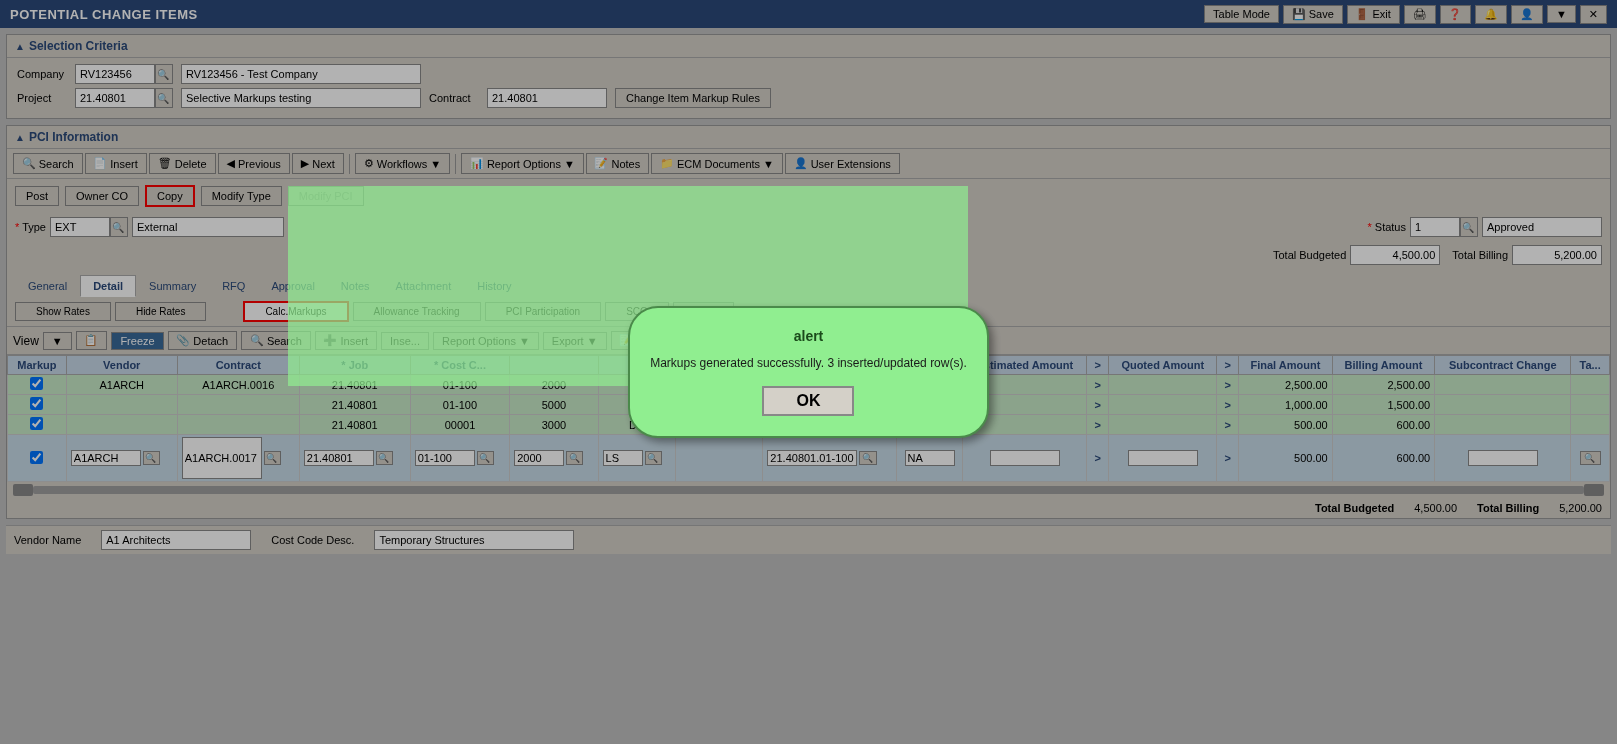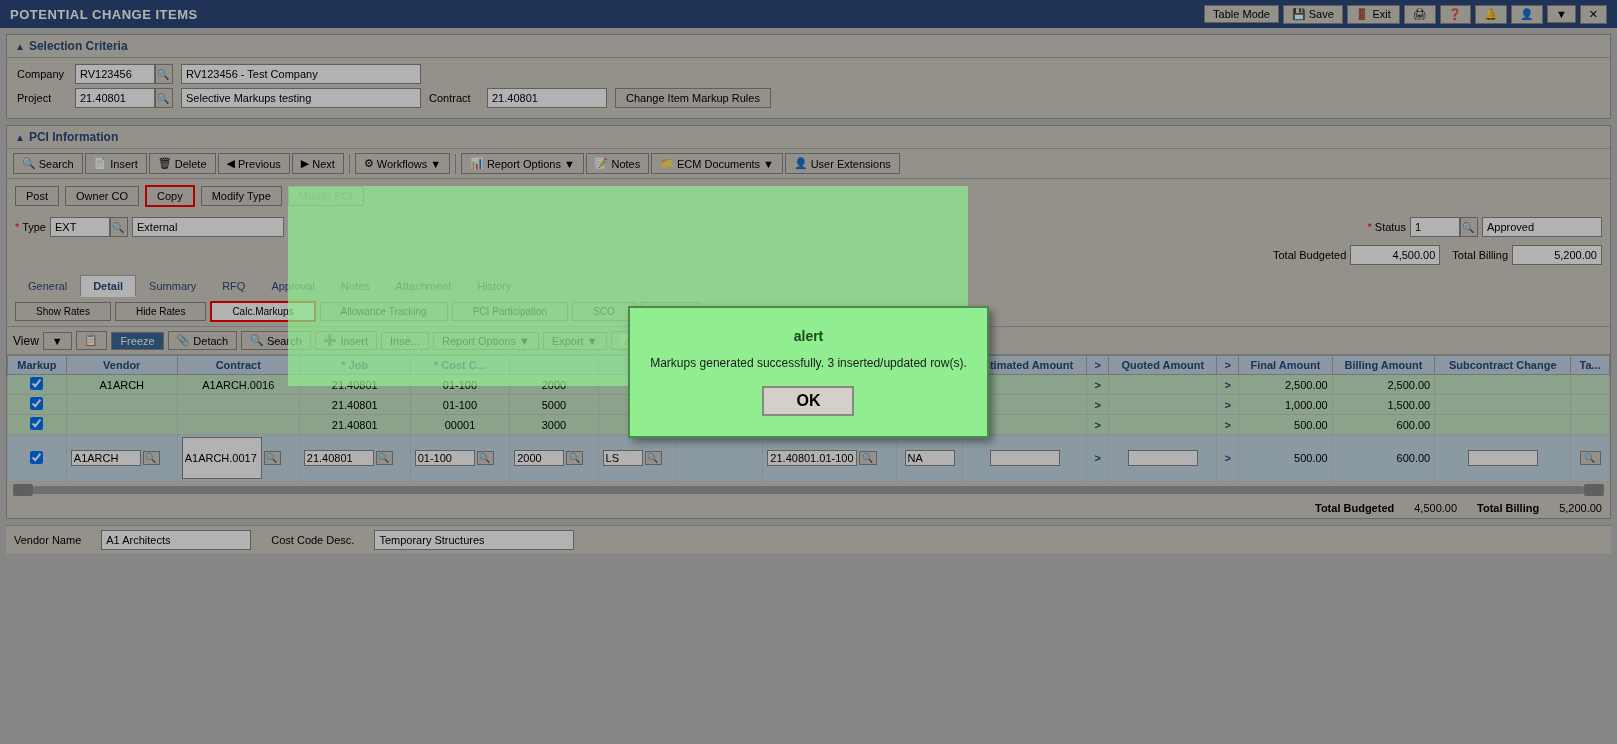--- a/index.html
+++ b/index.html
@@ -133,21 +133,21 @@
 
     
     .sub-buttons { display: flex; align-items: center; gap: 4px; padding: 4px 8px; background: #d4d0c8; border-bottom: 1px solid #aaa; }
     .sub-btn {
       background: #d4d0c8;
       border: 1px solid #888;
       padding: 3px 20px;
       font-size: 10px;
       cursor: pointer;
     }
-    .sub-btn-highlight { background: white; border: 2px solid red; }
+    .sub-btn-highlight { background: white; border: 2px solid red; margin-left: 33px; }
 
     
     .grid-toolbar {
       display: flex; align-items: center; gap: 4px;
       padding: 4px 6px;
       background: #d4d0c8;
       border-bottom: 1px solid #aaa;
     }
     .grid-btn {
       background: #d4d0c8;
@@ -621,19 +621,19 @@
     <span class="field-label">Cost Code Desc.</span>
     <input class="field-value" style="width: 200px;" readonly="" value="Temporary Structures">
   </div>
 
 </div>
 
 <div class="overlay" id="alert-overlay">
   <div style="position:relative">
 
     <div style="position:absolute; top:-120px; left:-340px; width:680px; height:200px; background:#90ee90; z-index:90; opacity:0.7; pointer-events:none;"></div>
-    <div class="alert-dialog" style="position:relative; z-index:100;">
+    <div class="alert-dialog" style="position:relative; z-index:100;border-radius:30px;">
       <div class="alert-title">alert</div>
       <div class="alert-message">Markups generated successfully. 3 inserted/updated row(s).</div>
       <button class="alert-ok-btn">OK</button>
     </div>
   </div>
 </div>
 
 </body></html>

